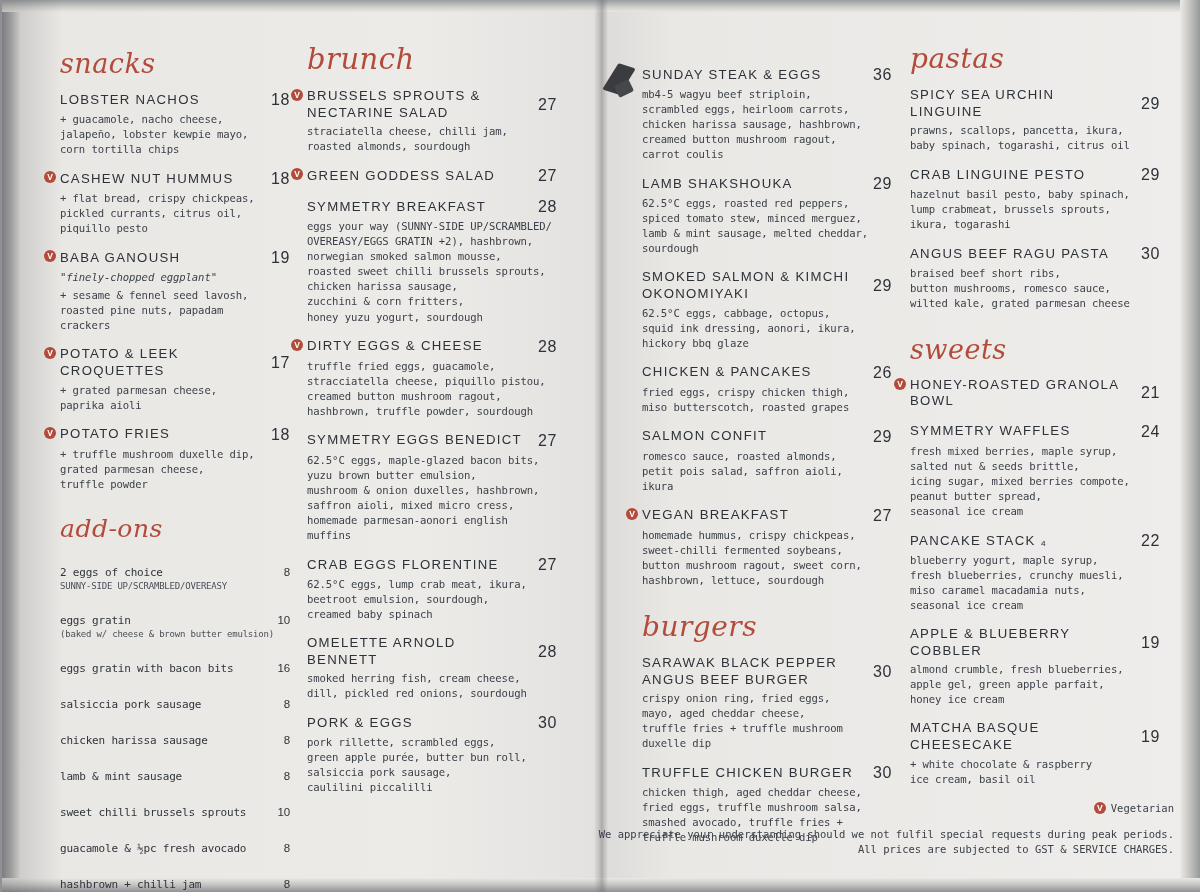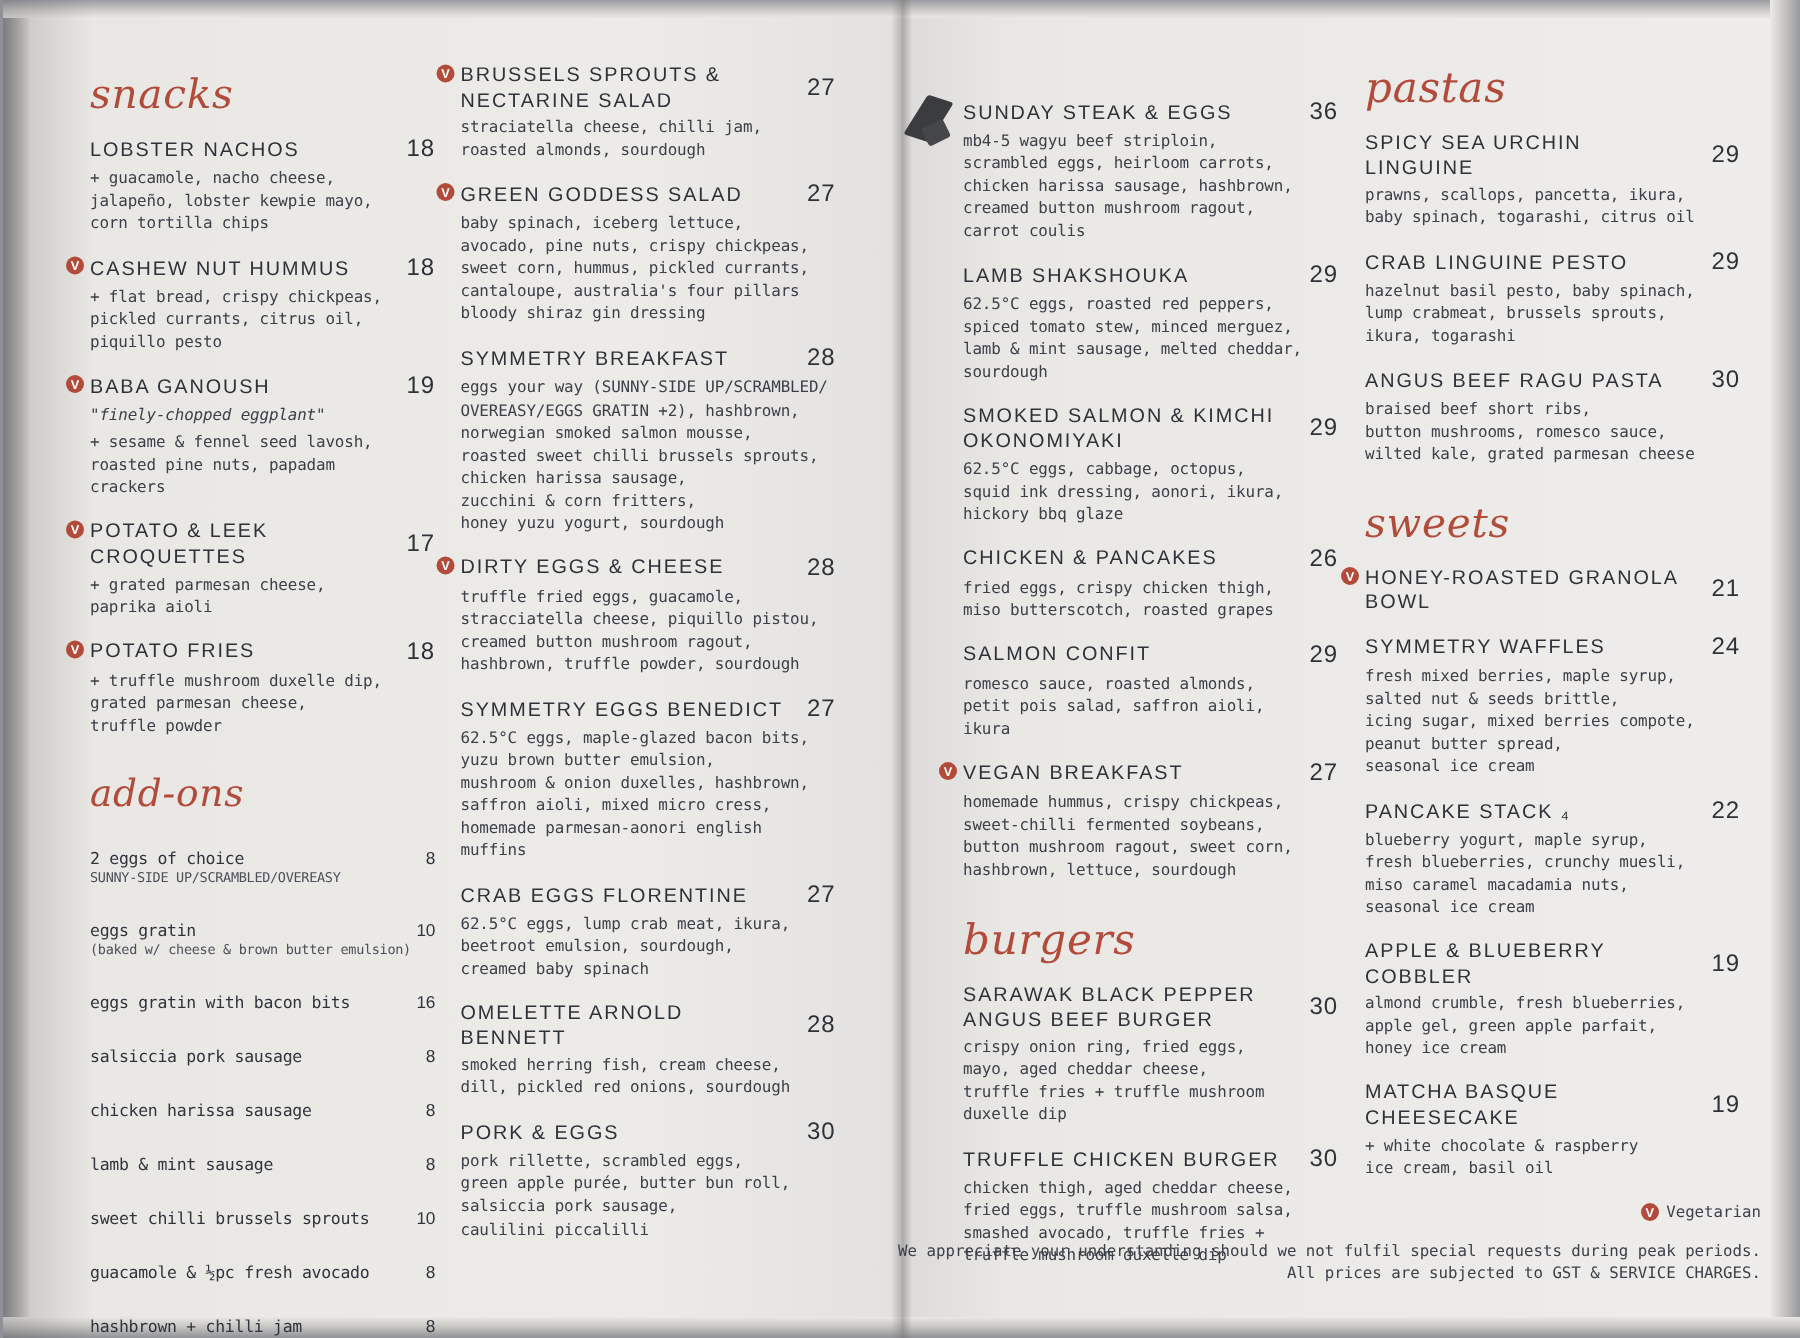--- a/index.html
+++ b/index.html
@@ -262,43 +262,39 @@
         <span class="p">4</span>
       </div>
       <div class="addon-row">
         <span>flat bread (2pc)</span>
         <span class="p">6</span>
       </div>
     </div>
   </div>
 
   <div class="col" style="left:305px; top:42px; width:250px;">
+    <h2 class="section sec-brunch">brunch</h2>
 
     <div class="item">
       <div class="veg">V</div>
       <div class="item-head">
         <div class="item-name">BRUSSELS SPROUTS
 &amp; NECTARINE SALAD</div>
         <div class="price">27</div>
       </div>
       <div class="desc">straciatella cheese, chilli jam,
 roasted almonds, sourdough</div>
     </div>
 
     <div class="item">
       <div class="veg">V</div>
       <div class="item-head">
         <div class="item-name">GREEN GODDESS SALAD</div>
         <div class="price">27</div>
       </div>
-      <div class="desc">baby spinach, iceberg lettuce,
-avocado, pine nuts, crispy chickpeas,
-sweet corn, hummus, pickled currants,
-cantaloupe, australia's four pillars
-bloody shiraz gin dressing</div>
     </div>
 
     <div class="item">
       <div class="item-head">
         <div class="item-name">SYMMETRY BREAKFAST</div>
         <div class="price">28</div>
       </div>
       <div class="desc">eggs your way (SUNNY-SIDE UP/SCRAMBLED/
 OVEREASY/EGGS GRATIN +2), hashbrown,
 norwegian smoked salmon mousse,

